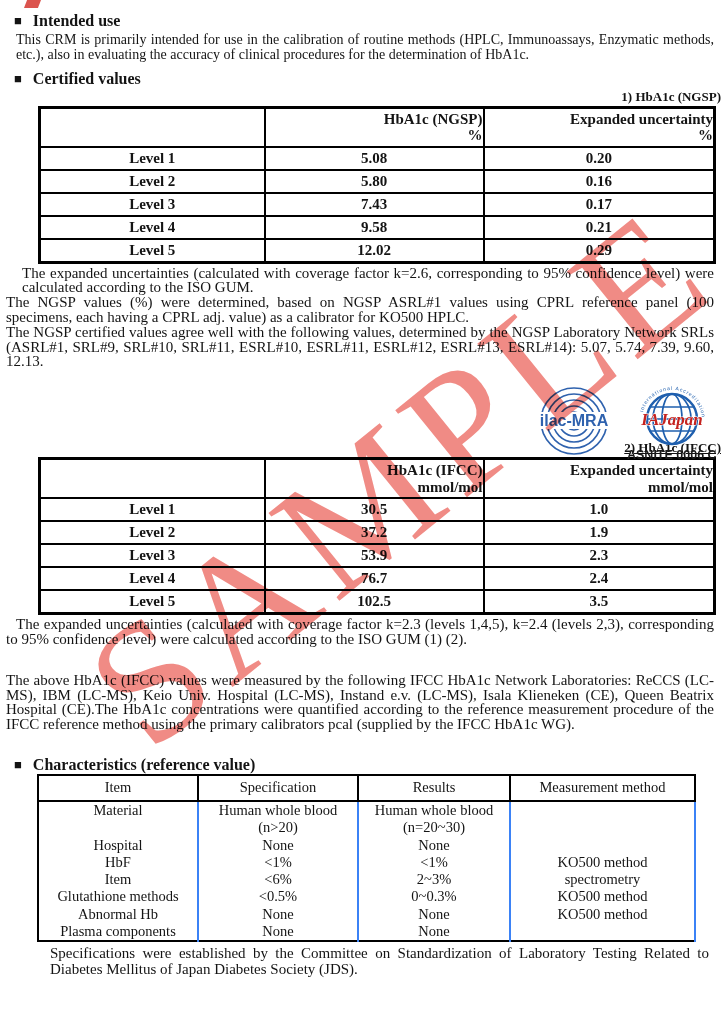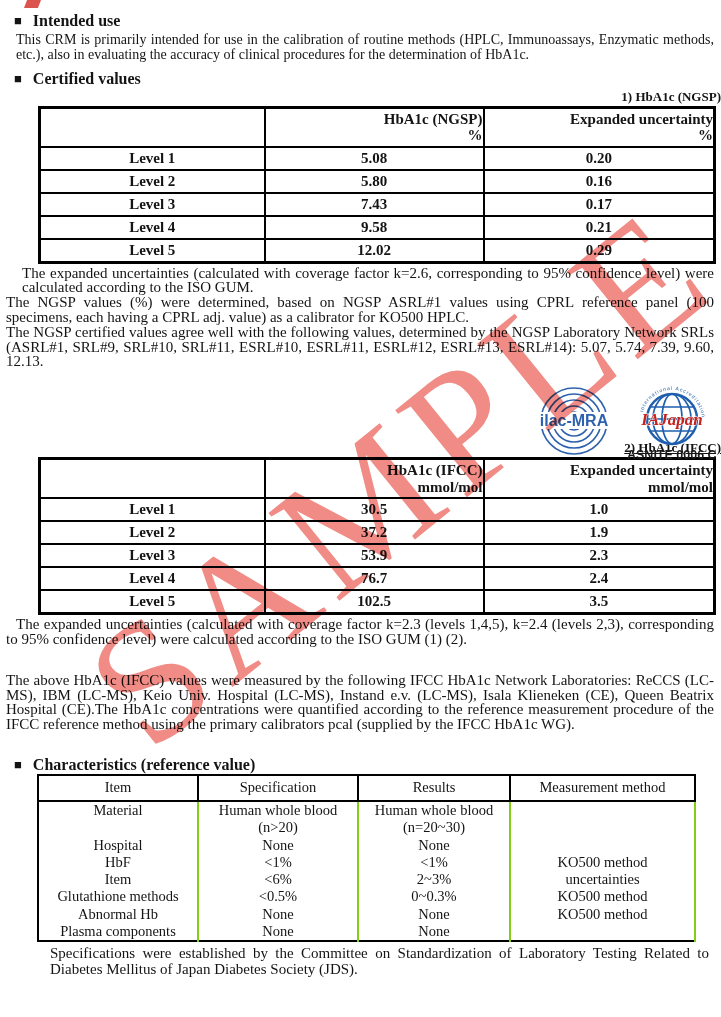--- a/index.html
+++ b/index.html
@@ -100,21 +100,21 @@
     border: 2px solid #000;
     font-size: 14.5px;
   }
   table.chars th {
     font-weight: normal;
     border-left: 2px solid #000; border-right: 2px solid #000;
     border-bottom: 2px solid #000;
     height: 20px; padding: 2px; text-align: center;
   }
   table.chars td {
-    border-left: 2px solid #000; border-right: 2px solid #84cc16;
+    border-left: 2px solid #000; border-right: 2px solid #3b82f6;
     border-top: none; border-bottom: none;
     height: 17px; line-height: 17.3px; padding: 0; text-align: center;
   }
   .chars-note {
     font-size: 15px; line-height: 15.2px;
     text-align: justify;
     margin: 4px 12px 0 50px;
   }
 
   .watermark {
@@ -334,21 +334,21 @@
       <tr>
         <td>HbF</td>
         <td>&lt;1%</td>
         <td>&lt;1%</td>
         <td>KO500 method</td>
       </tr>
       <tr>
         <td>Item</td>
         <td>&lt;6%</td>
         <td>2~3%</td>
-        <td>uncertainties</td>
+        <td>spectrometry</td>
       </tr>
       <tr>
         <td>Glutathione methods</td>
         <td>&lt;0.5%</td>
         <td>0~0.3%</td>
         <td>KO500 method</td>
       </tr>
       <tr>
         <td>Abnormal Hb</td>
         <td>None</td>

